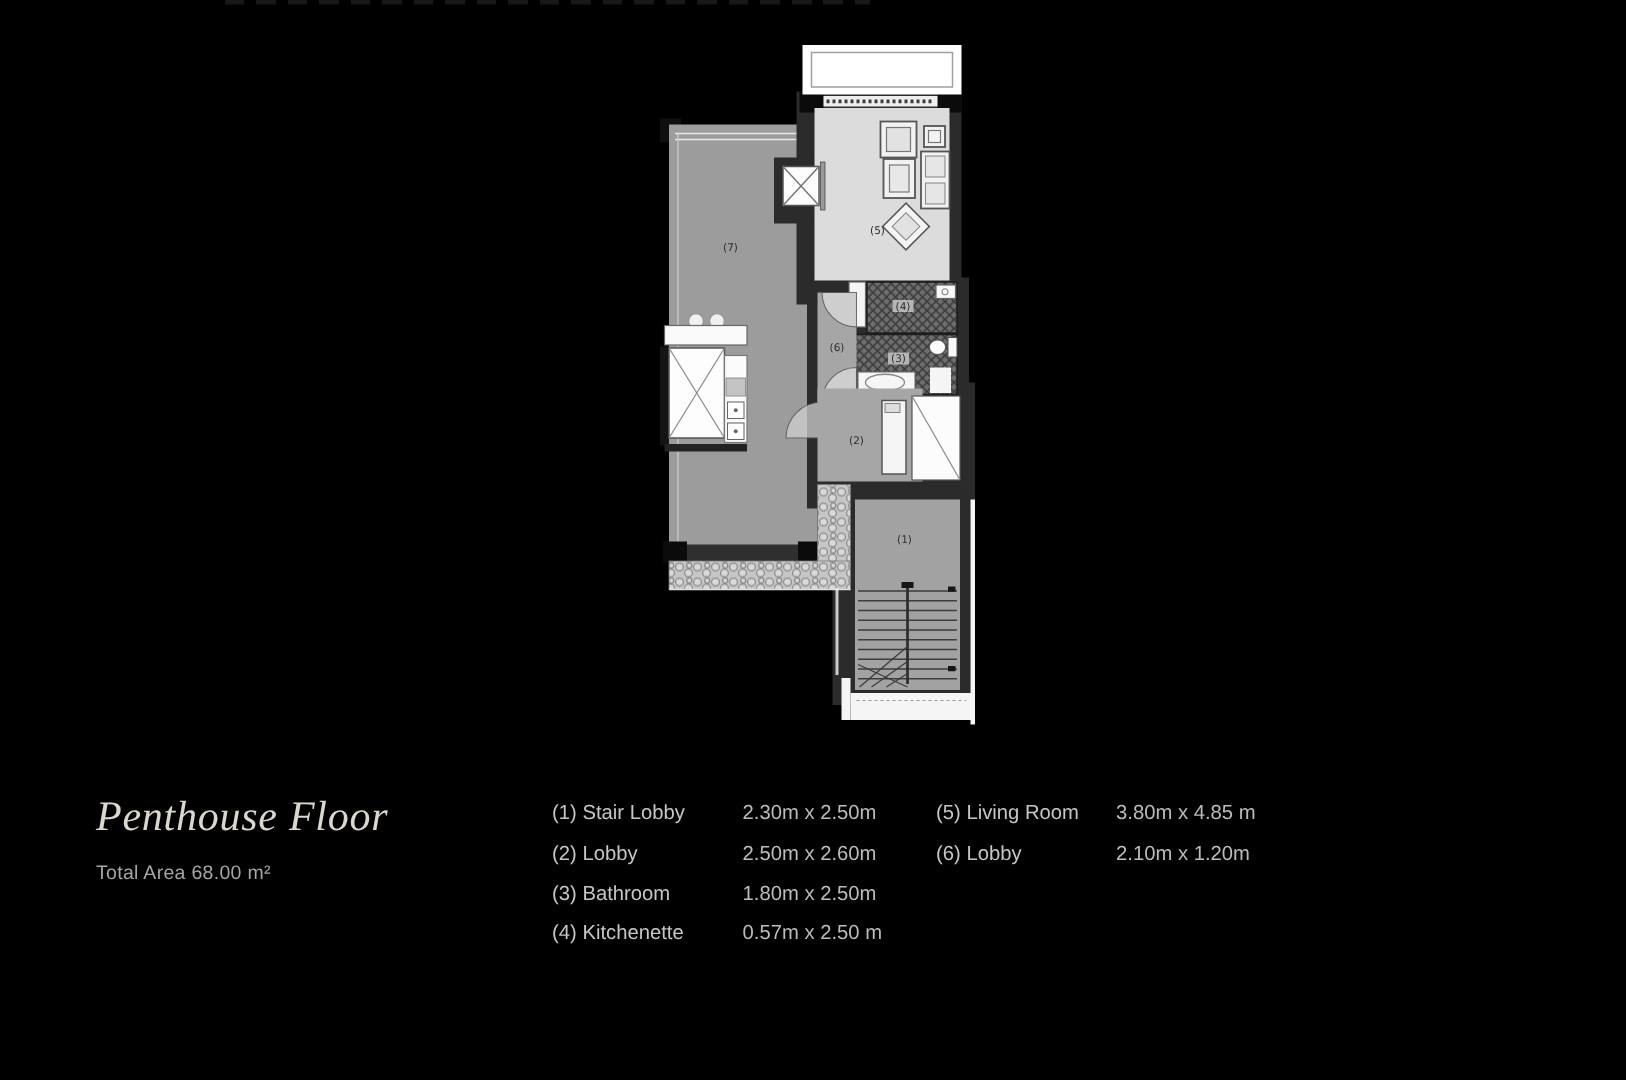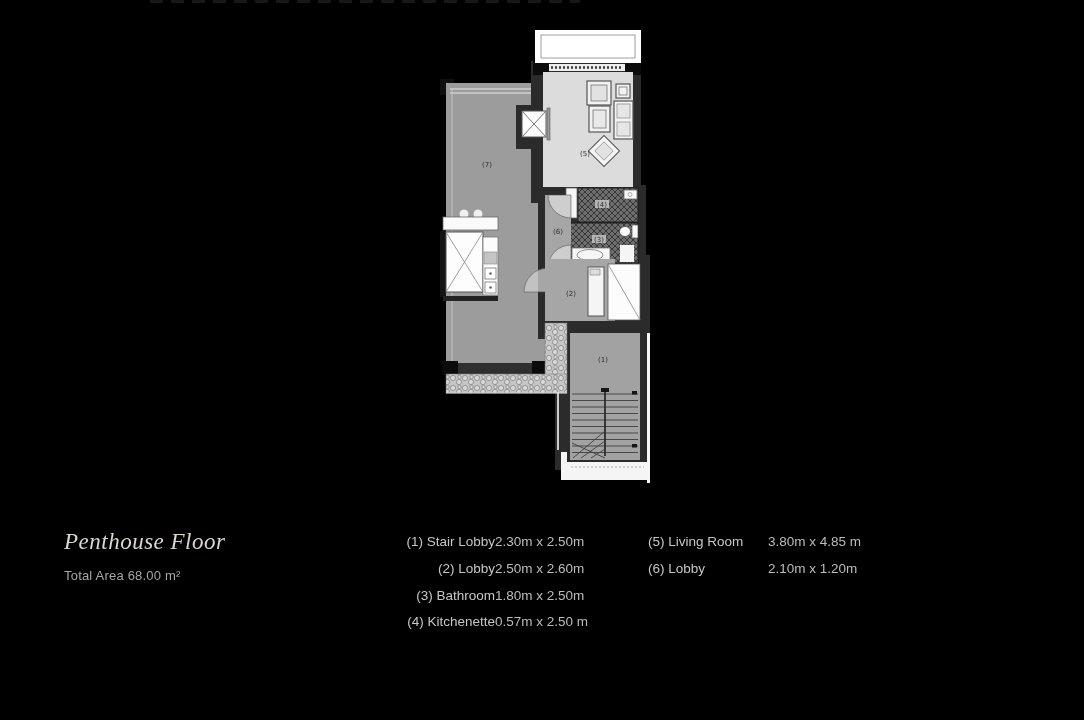--- a/index.html
+++ b/index.html
@@ -3,28 +3,28 @@
 <meta charset="utf-8">
 <style>
   html,body{margin:0;padding:0;background:#000;}
   #stage{position:relative;width:1084px;height:720px;background:#000;overflow:hidden;
          font-family:"Liberation Sans","DejaVu Sans",sans-serif;}
   #top-artifact{position:absolute;left:150px;top:0;width:430px;height:3px;opacity:.85;
     background:repeating-linear-gradient(90deg,#1c1c1c 0 13px,transparent 13px 21px);}
   #plan-svg{position:absolute;left:438px;top:15px;width:215px;height:475px;}
   #title-block{position:absolute;left:64px;top:529px;}
   .plan-title{font-family:"Liberation Serif","DejaVu Serif",serif;font-style:italic;
-    font-size:23px;letter-spacing:.5px;color:#dbd6ce;}
+    font-size:28px;letter-spacing:.5px;color:#dbd6ce;}
   .plan-area{margin-top:13px;font-size:13px;color:#a6a6a6;letter-spacing:.2px;}
   .legend-col{position:absolute;top:534px;}
   #legend-col-1{left:368px;}
-  #legend-col-2{left:648px;}
+  #legend-col-2{left:624px;}
   .lrow{height:26.8px;display:flex;align-items:flex-start;}
   .lname{display:inline-block;font-size:13.5px;color:#c6c6c6;white-space:pre;}
-  #legend-col-1 .lname{width:127px;text-align:right;}
+  #legend-col-1 .lname{width:127px;}
   #legend-col-2 .lname{width:120px;}
   .ldim{font-size:13.5px;color:#bcbcbc;white-space:pre;text-align:right;}
   svg text{font-family:"DejaVu Sans","Liberation Sans",sans-serif;font-size:7px;fill:#2e2e2e;}
 </style>
 </head>
 <body>
 
 <div id="stage">
 
   <div id="top-artifact"></div>

